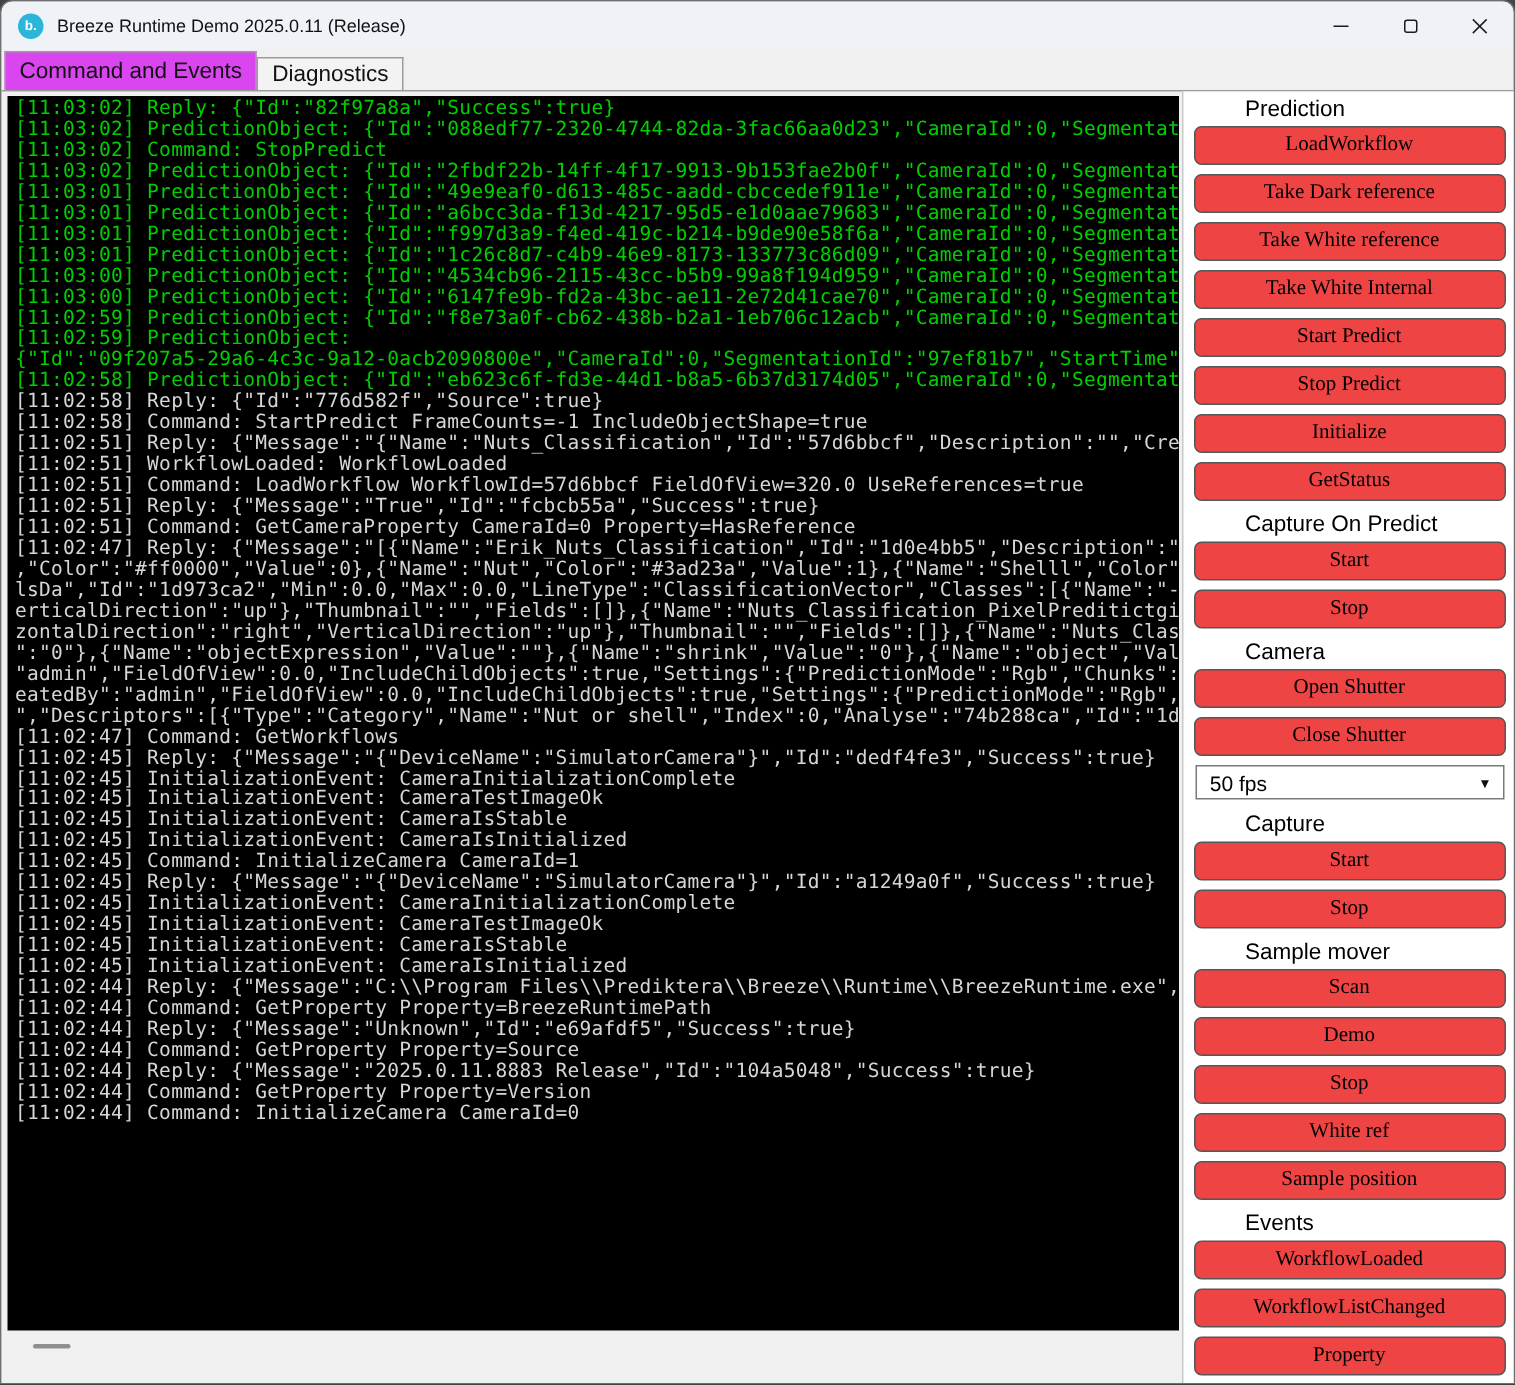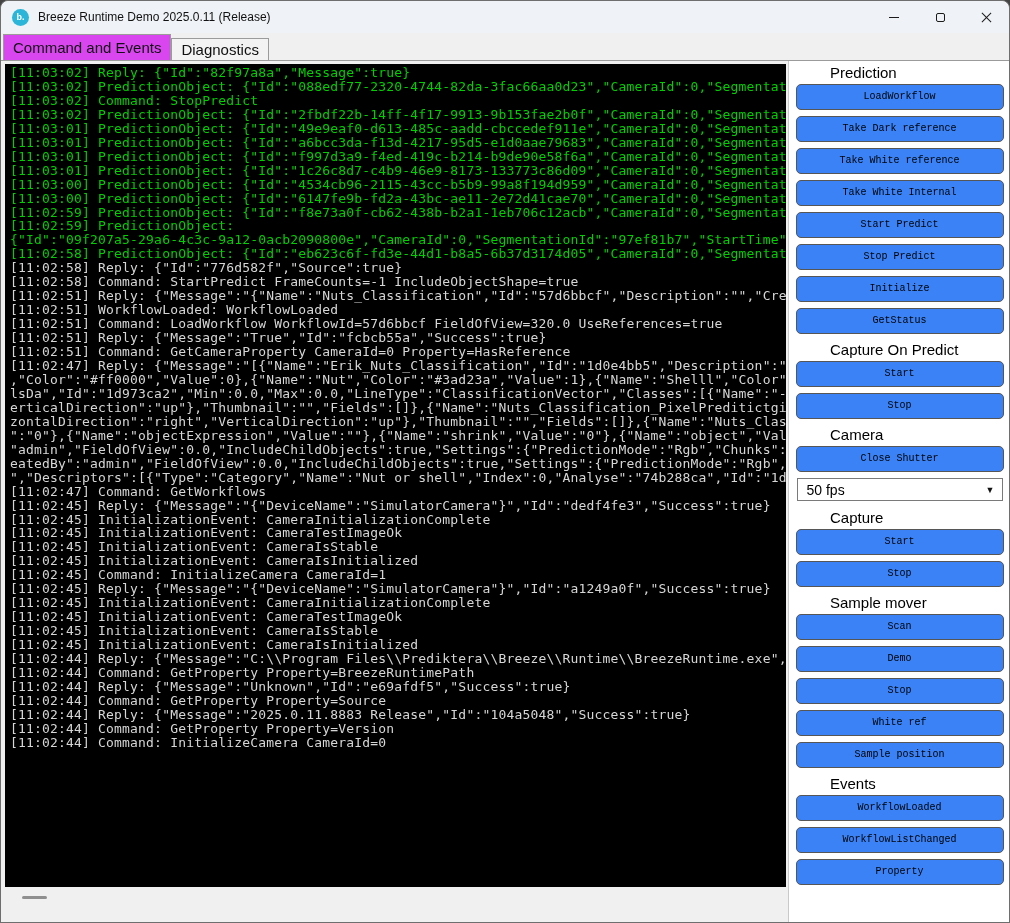--- a/index.html
+++ b/index.html
@@ -58,22 +58,22 @@
 
   
   .panel {
     position:absolute; left:787px; top:0; width:222px; height:864px;
     background:#fff; border-left:1px solid #c9c9c9; border-bottom:1px solid #c9c9c9;
     padding-top:2px;
   }
   .section-label { font-size:15px; color:#000; padding:1px 0 2px 4px; height:21px;margin-left:37px; }
   .pbtn {
     display:block; width:208px; height:26px; margin:0 auto 6px;
-    background:#3b82f6; border:1px solid #565656; border-radius:5px;
-    font-family:Liberation Mono, monospace; font-size:10px; color:#000;
+    background:#ef4444; border:1px solid #565656; border-radius:5px;
+    font-family:Liberation Serif, serif; font-size:14px; color:#000;
     text-align:center; line-height:24px; cursor:default;
   }
   .pselect {
     width:206px; height:23px; margin:1px auto 7px;
     background:#fff; border:1px solid #7a7a7a;
     display:flex; align-items:center; justify-content:space-between;
     font-size:14px; color:#000; padding:0 7px 0 9px;
   }
   .pselect .arrow { font-size:9px; color:#111; }
 </style>
@@ -101,21 +101,21 @@
     </div>
   </div>
 
   <div class="tabstrip">
     <div class="tab active">Command and Events</div>
     <div class="tab">Diagnostics</div>
   </div>
 
   <div class="content">
     <div class="console" style="background: rgb(0, 0, 0);">
-        <div class="cline" style="color: rgb(0, 208, 0);">[11:03:02] Reply: {"Id":"82f97a8a","Message":true}</div>
+        <div class="cline" style="color: rgb(0, 208, 0);">[11:03:02] Reply: {"Id":"82f97a8a","Success":true}</div>
         <div class="cline" style="color: rgb(0, 208, 0);">[11:03:02] PredictionObject: {"Id":"088edf77-2320-4744-82da-3fac66aa0d23","CameraId":0,"Segmentat</div>
         <div class="cline" style="color: rgb(0, 208, 0);">[11:03:02] Command: StopPredict</div>
         <div class="cline" style="color: rgb(0, 208, 0);">[11:03:02] PredictionObject: {"Id":"2fbdf22b-14ff-4f17-9913-9b153fae2b0f","CameraId":0,"Segmentat</div>
         <div class="cline" style="color: rgb(0, 208, 0);">[11:03:01] PredictionObject: {"Id":"49e9eaf0-d613-485c-aadd-cbccedef911e","CameraId":0,"Segmentat</div>
         <div class="cline" style="color: rgb(0, 208, 0);">[11:03:01] PredictionObject: {"Id":"a6bcc3da-f13d-4217-95d5-e1d0aae79683","CameraId":0,"Segmentat</div>
         <div class="cline" style="color: rgb(0, 208, 0);">[11:03:01] PredictionObject: {"Id":"f997d3a9-f4ed-419c-b214-b9de90e58f6a","CameraId":0,"Segmentat</div>
         <div class="cline" style="color: rgb(0, 208, 0);">[11:03:01] PredictionObject: {"Id":"1c26c8d7-c4b9-46e9-8173-133773c86d09","CameraId":0,"Segmentat</div>
         <div class="cline" style="color: rgb(0, 208, 0);">[11:03:00] PredictionObject: {"Id":"4534cb96-2115-43cc-b5b9-99a8f194d959","CameraId":0,"Segmentat</div>
         <div class="cline" style="color: rgb(0, 208, 0);">[11:03:00] PredictionObject: {"Id":"6147fe9b-fd2a-43bc-ae11-2e72d41cae70","CameraId":0,"Segmentat</div>
         <div class="cline" style="color: rgb(0, 208, 0);">[11:02:59] PredictionObject: {"Id":"f8e73a0f-cb62-438b-b2a1-1eb706c12acb","CameraId":0,"Segmentat</div>
@@ -168,20 +168,21 @@
         <button class="pbtn">Take White reference</button>
         <button class="pbtn">Take White Internal</button>
         <button class="pbtn">Start Predict</button>
         <button class="pbtn">Stop Predict</button>
         <button class="pbtn">Initialize</button>
         <button class="pbtn">GetStatus</button>
         <div class="section-label">Capture On Predict</div>
         <button class="pbtn">Start</button>
         <button class="pbtn">Stop</button>
         <div class="section-label">Camera</div>
+        <button class="pbtn">Open Shutter</button>
         <button class="pbtn">Close Shutter</button>
         <div class="pselect">
           <span>50 fps</span>
           <span class="arrow">▼</span>
         </div>
         <div class="section-label">Capture</div>
         <button class="pbtn">Start</button>
         <button class="pbtn">Stop</button>
         <div class="section-label">Sample mover</div>
         <button class="pbtn">Scan</button>

